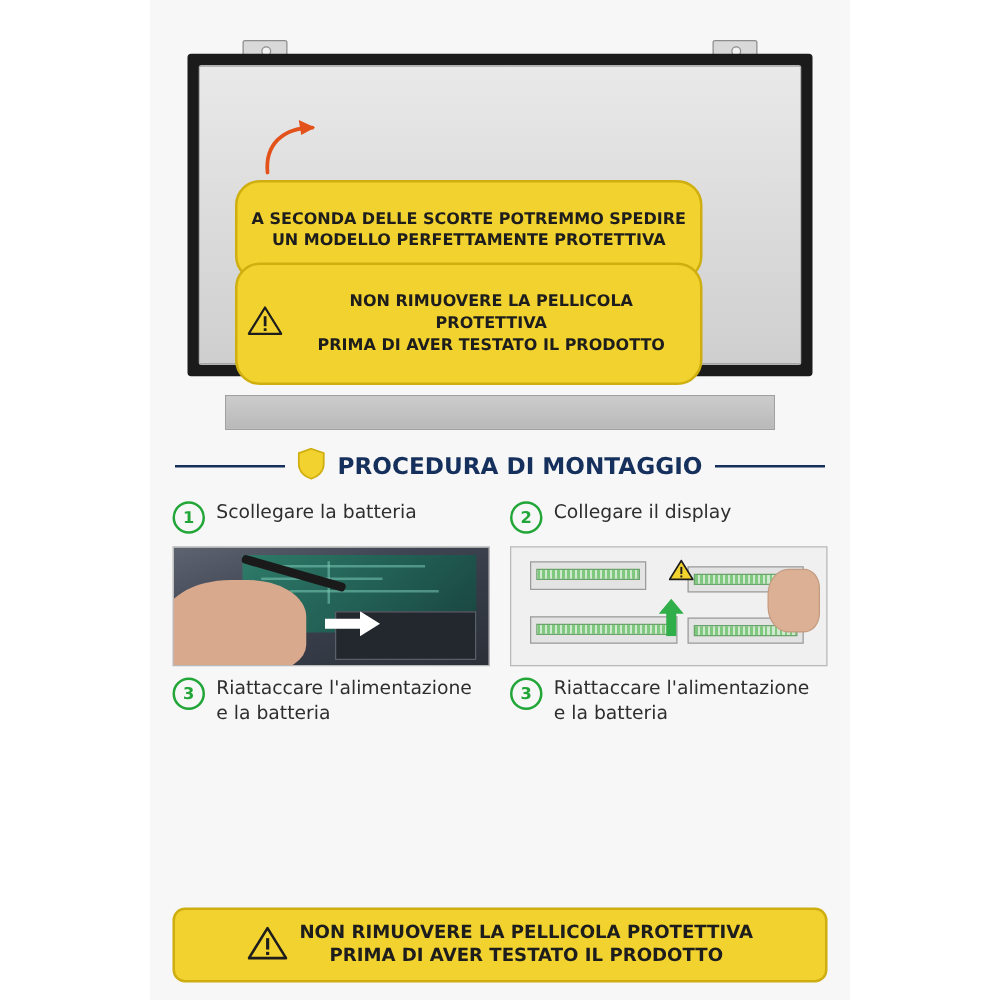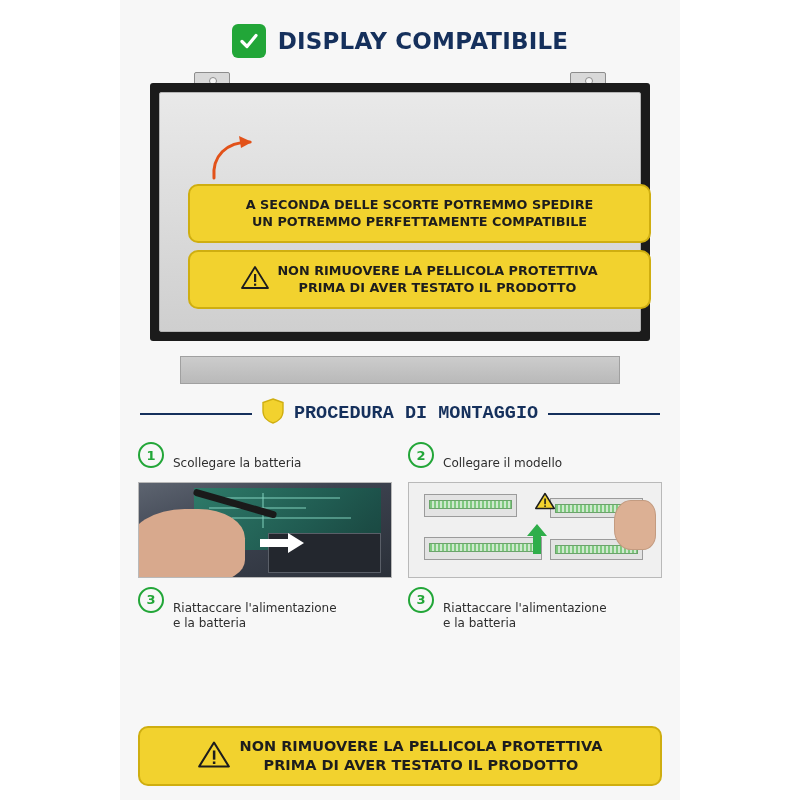--- a/index.html
+++ b/index.html
@@ -137,45 +137,44 @@
     border: 1px solid #a0a0a0;
   }
   .arrow-svg {
     position: absolute;
     left: 58px;
     top: 62px;
   }
   .callout {
     position: absolute;
     left: 38px;
-    width: 463px;
+    width: 374px;
     background: #f2d22e;
     border: 2px solid #cfae10;
-    border-radius: 10px;
+    border-radius: 20px;
     box-sizing: border-box;
     text-align: center;
     color: #1d1d1d;
     font-weight: bold;
     font-size: 12.8px;
     line-height: 1.35;
-    padding: 10px 8px;
+    padding: 21px 8px;
   }
   .callout.one { top: 112px; }
   .callout.two { top: 178px; display: flex; align-items: center; gap: 8px; justify-content: center; }
   .callout.two .txt { text-align: center; }
   .warn-tri { flex: none; }
 
   
   .proc-head {
     display: flex;
     align-items: center;
     gap: 10px;
     margin: 26px auto 0 auto;
     width: 520px;
-    font-family: Liberation Mono, monospace;
   }
   .proc-rule {
     flex: 1;
     height: 2px;
     background: #15305c;
   }
   .proc-title {
     font-size: 18.5px;
     font-weight: bold;
     color: #15305c;
@@ -204,24 +203,23 @@
     border: 2px solid #22a638;
     color: #22a638;
     font-weight: bold;
     font-size: 13px;
     display: flex;
     align-items: center;
     justify-content: center;
     margin-top: 1px;
   }
   .step-text {
-    font-size: 12px;
+    font-size: 15px;
     color: #2e2e2e;
     line-height: 1.3;
-    margin-top: 15px;
   }
   .photo {
     width: 100%;
     height: 96px;
     border: 1px solid #b9b9b9;
     box-sizing: border-box;
     position: relative;
     overflow: hidden;
     margin: 6px 0 4px 0;
   }
@@ -340,49 +338,41 @@
 </head>
 <body>
 
 <div class="page">
 
   <div class="side-rail left"></div>
   <div class="side-rail right"></div>
 
   <div class="content">
 
-    <div class="header-row">
-      <span class="check-box-icon">
-        <svg width="22" height="22" viewBox="0 0 22 22">
-          <path d="M4 11.5 L9 16.5 L18 5.5" stroke="#ffffff" stroke-width="3.2" fill="none" stroke-linecap="round" stroke-linejoin="round"></path>
-        </svg>
-      </span>
-      <div class="header-title">DISPLAY COMPATIBILE</div>
-    </div>
 
 
     <div class="panel-wrap">
       <div class="tab left"></div>
       <div class="tab right"></div>
 
       <div class="panel-outer">
         <div class="panel-screen"></div>
       </div>
       <div class="panel-strip"></div>
 
       <span class="arrow-svg">
         <svg width="52" height="46" viewBox="0 0 52 46">
           <path d="M6 44 C4 22, 18 8, 42 8" stroke="#e2521a" stroke-width="3" fill="none" stroke-linecap="round"></path>
           <path d="M44 8 L31 2 L33 14 Z" fill="#e2521a"></path>
         </svg>
       </span>
 
       <div class="callout one">
         <div>A SECONDA DELLE SCORTE POTREMMO SPEDIRE</div>
-        <div>UN POTREMMO PERFETTAMENTE COMPATIBILE</div>
+        <div>UN MODELLO PERFETTAMENTE PROTETTIVA</div>
       </div>
 
       <div class="callout two">
         <span class="warn-tri">
           <svg width="28" height="25" viewBox="0 0 28 25">
             <path d="M14 2 L27 23 L1 23 Z" fill="#f2d22e" stroke="#1d1d1d" stroke-width="1.8" stroke-linejoin="round"></path>
             <rect x="13" y="9" width="2.2" height="8" fill="#1d1d1d"></rect>
             <rect x="13" y="18.6" width="2.2" height="2.2" fill="#1d1d1d"></rect>
           </svg>
         </span>
@@ -409,21 +399,21 @@
       <div class="step">
         <div class="step-num">1</div>
         <div class="step-text">
           <div>Scollegare la batteria</div>
         </div>
       </div>
 
       <div class="step">
         <div class="step-num">2</div>
         <div class="step-text">
-          <div>Collegare il modello</div>
+          <div>Collegare il display</div>
         </div>
       </div>
 
       <div class="photo left-photo">
         <div class="pcb">
           <div class="pcb-line" style="left:8%;top:14%;width:70%;height:2px;"></div>
           <div class="pcb-line" style="left:8%;top:30%;width:52%;height:2px;"></div>
           <div class="pcb-line" style="left:20%;top:46%;width:64%;height:2px;"></div>
           <div class="pcb-line" style="left:36%;top:8%;width:2px;height:56%;"></div>
         </div>

